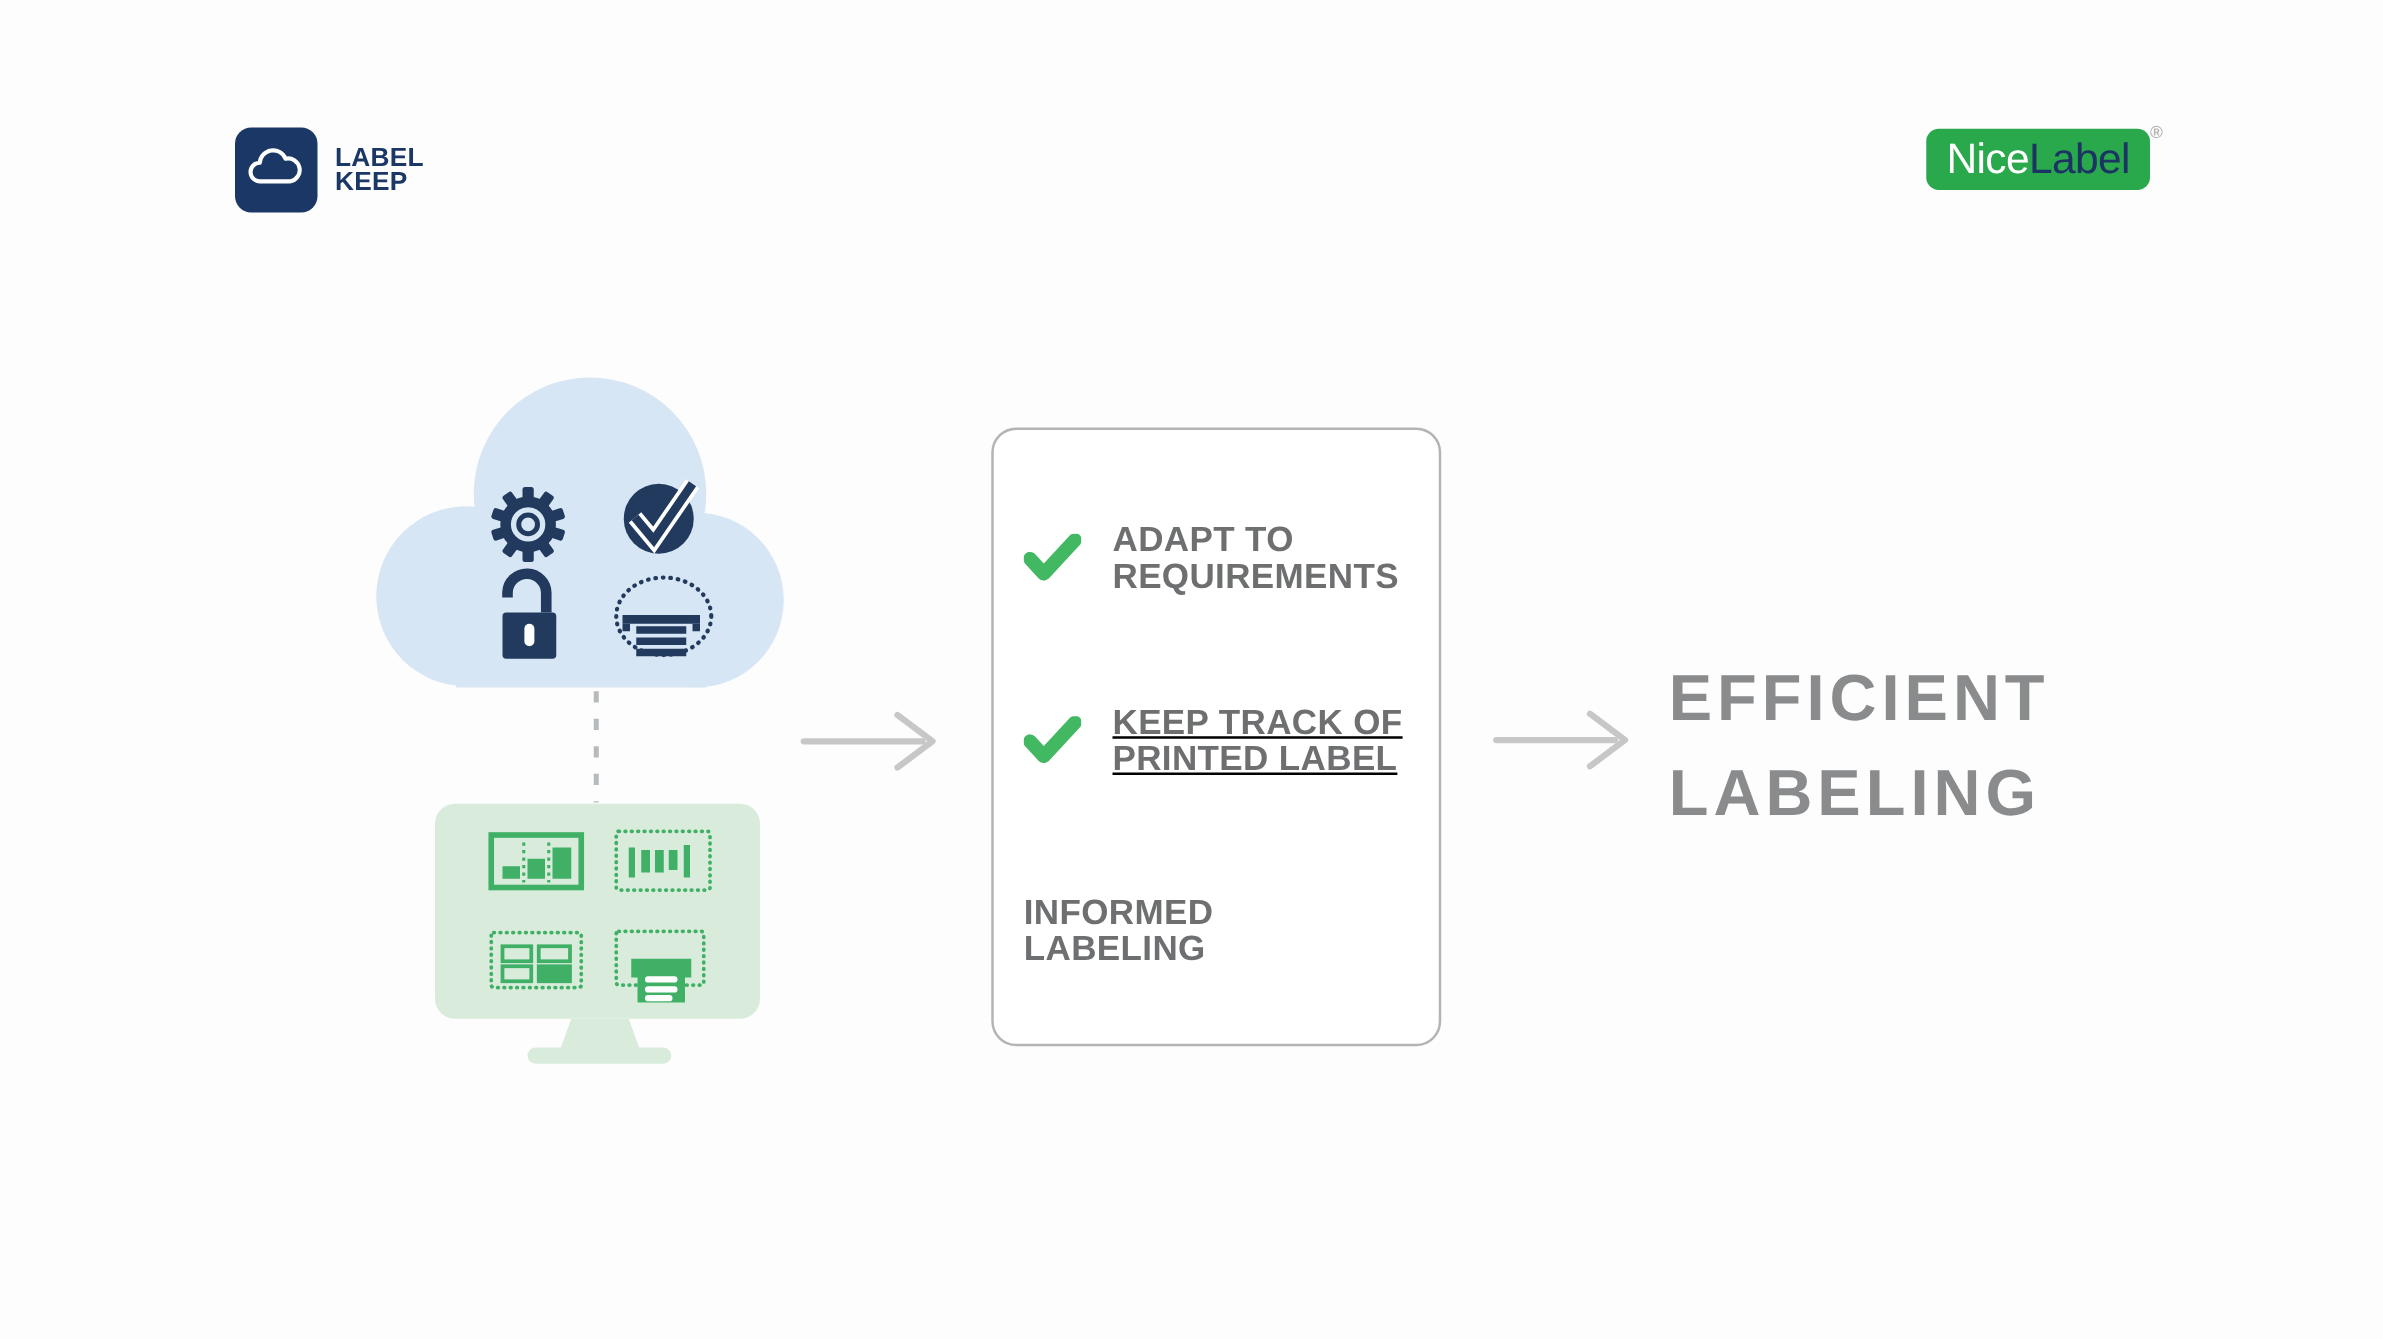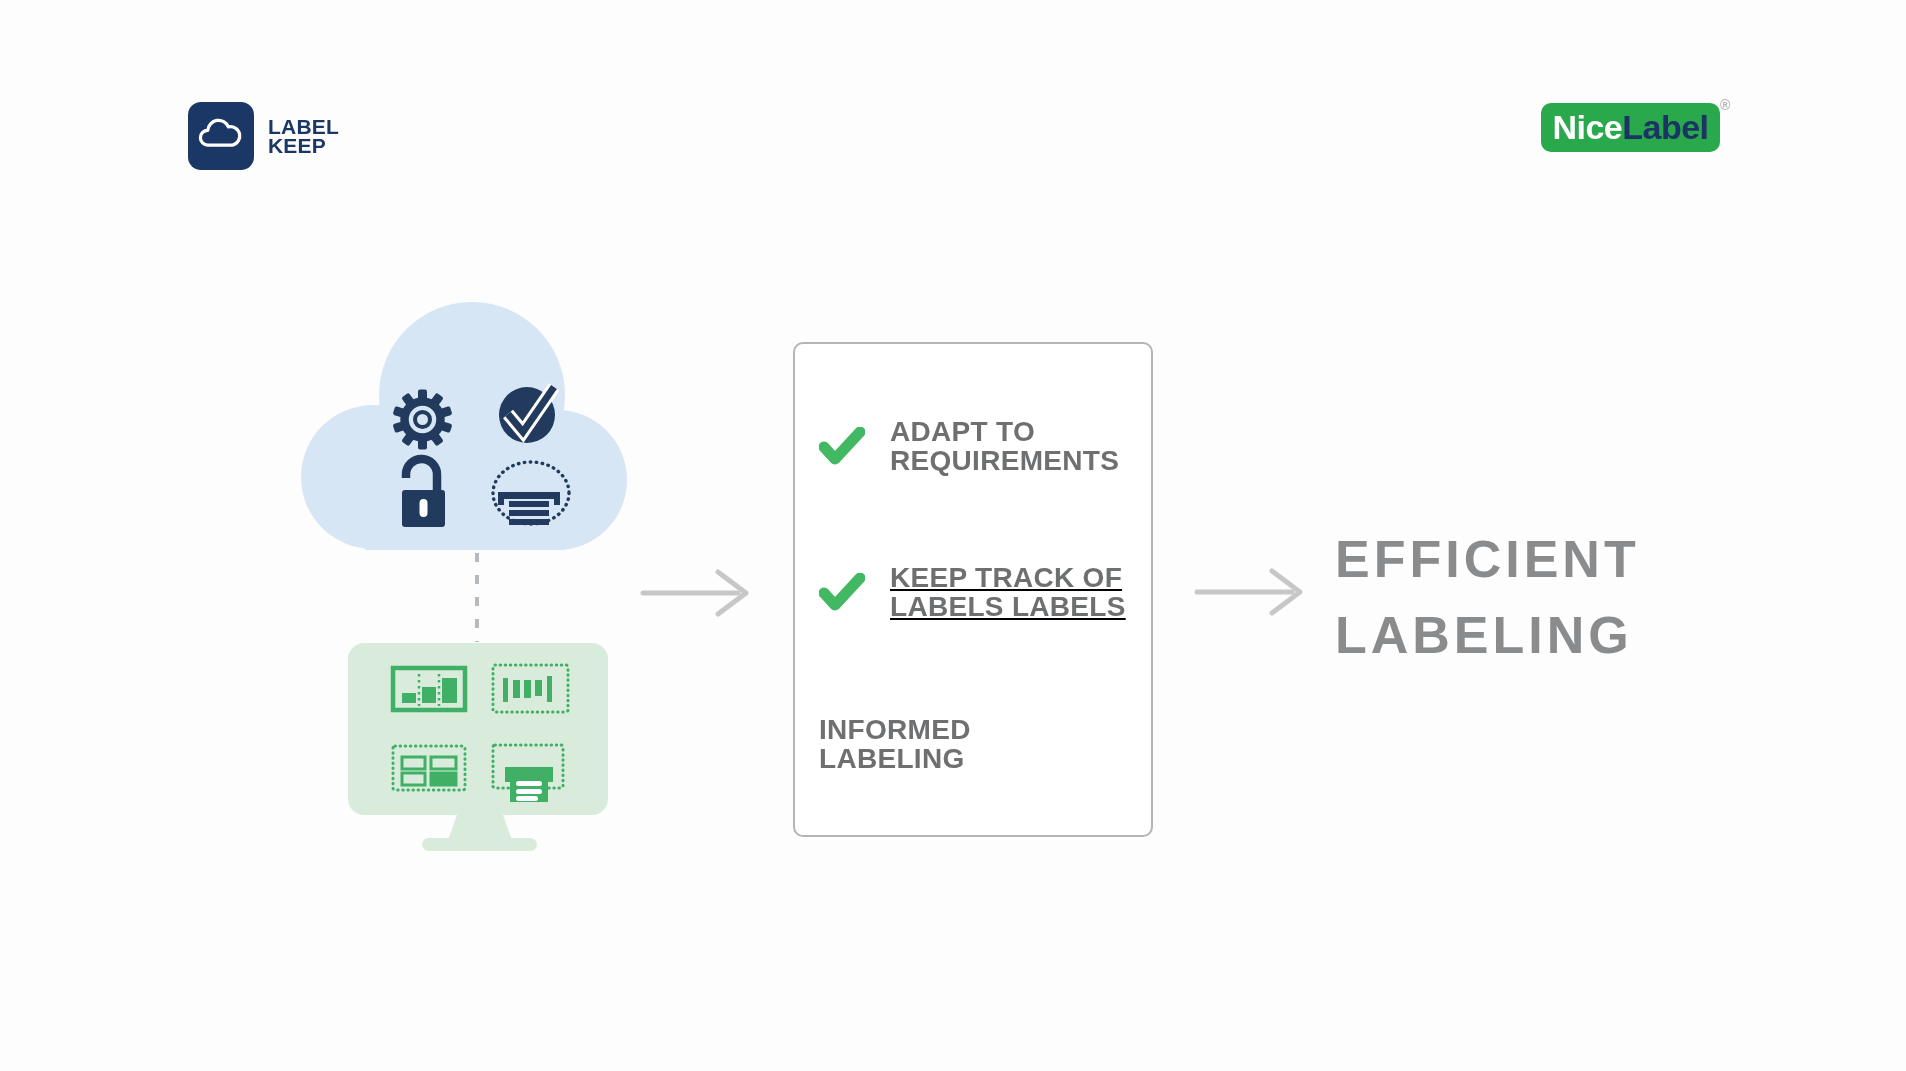--- a/index.html
+++ b/index.html
@@ -20,35 +20,35 @@
     left:268px;top:117px;
     font-size:21px;font-weight:bold;color:#1b3766;
     line-height:0.92;letter-spacing:0.2px;
   }
 
   
   .nl-badge{
     left:1541px;top:103px;width:179px;height:49px;
     background:#2aa84c;border-radius:10px;
     display:flex;align-items:center;justify-content:center;
-    font-size:34px;font-weight:bold;letter-spacing:-0.5px;
+    font-size:34px;font-weight:normal;letter-spacing:-0.5px;
   }
   .nl-nice{color:#ffffff;}
   .nl-label{color:#1b3464;}
   .nl-reg{
     left:1720px;top:97px;font-size:14px;color:#b4b4b4;font-weight:bold;
   }
 
   
   .svgblock{display:block;}
 
   
   .benefits-box{
     left:793px;top:342px;width:360px;height:495px;
-    background:#ffffff;border:2px solid #b3b4b6;border-radius:10px;
+    background:#ffffff;border:2px solid #b3b4b6;border-radius:20px;
     box-sizing:border-box;
   }
   .benefit-row{
     position:absolute;left:24px;height:56px;
     display:flex;align-items:center;gap:25px;
   }
   .benefit-row.r1{top:74px;}
   .benefit-row.r2{top:220px;text-decoration:underline;}
   .benefit-row.r3{top:346px;flex-direction:column;}
   .benefit-text{
@@ -196,21 +196,21 @@
       <div>REQUIREMENTS</div>
     </div>
   </div>
 
   <div class="benefit-row r2">
     <svg width="46" height="38" viewBox="0 0 46 38">
       <polyline points="5,20 16,32 41,5" fill="none" stroke="#43b863" stroke-width="11" stroke-linecap="round" stroke-linejoin="round"></polyline>
     </svg>
     <div class="benefit-text">
       <div>KEEP TRACK OF</div>
-      <div>LABELS LABELS</div>
+      <div>PRINTED LABEL</div>
     </div>
   </div>
 
   <div class="benefit-row r3">
     <svg width="46" height="38" viewBox="0 0 46 38">
       <polyline points="5,20 16,32 41,5" fill="none" stroke="#43b863" stroke-width="11" stroke-linecap="round" stroke-linejoin="round"></polyline>
     </svg>
     <div class="benefit-text">
       <div>INFORMED</div>
       <div>LABELING</div>

